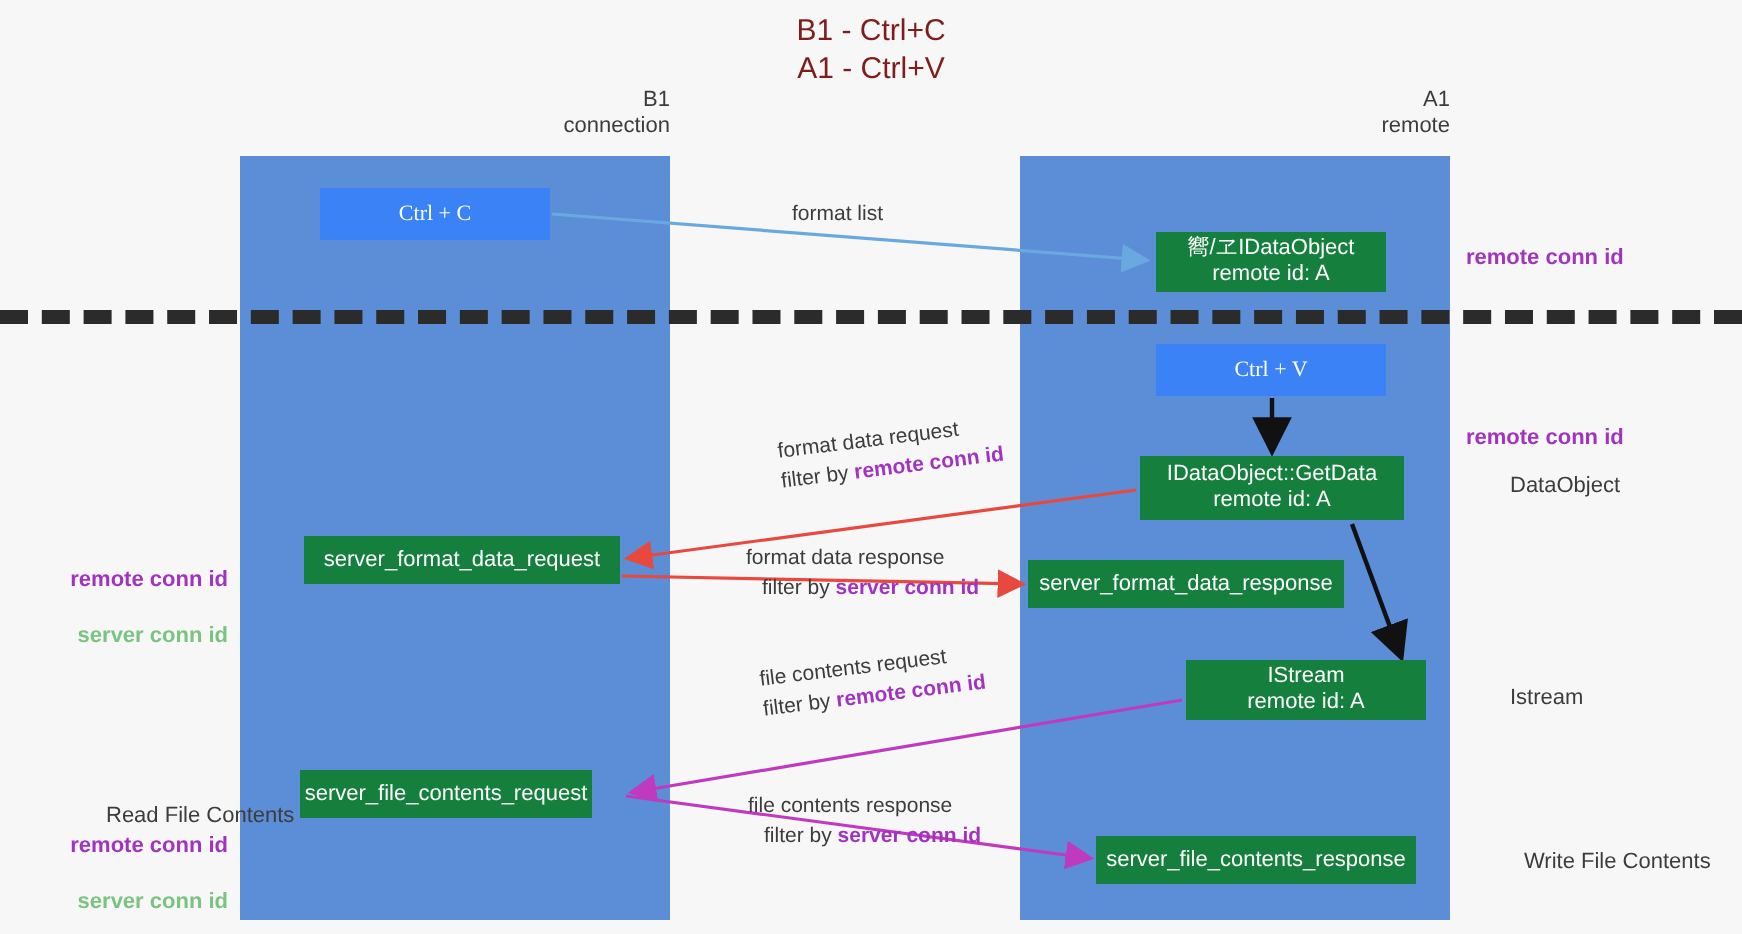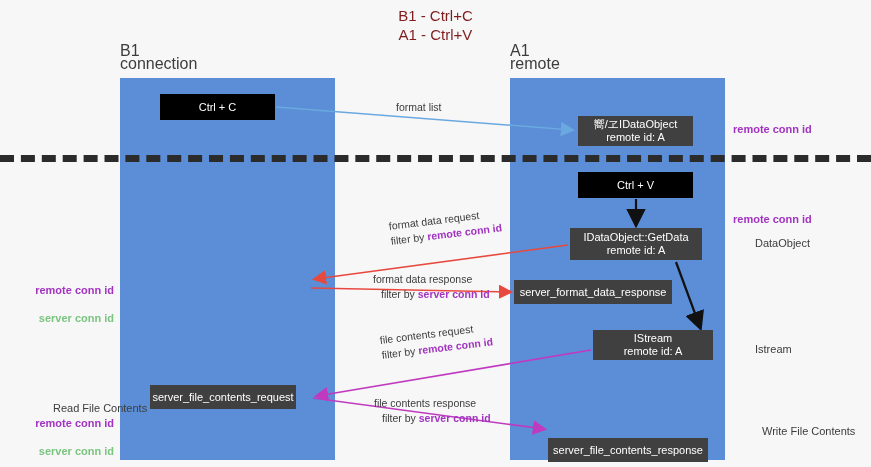--- a/index.html
+++ b/index.html
@@ -16,21 +16,21 @@
 
   
   #title{
     position:absolute;left:0;top:6px;width:871px;
     text-align:center;font-size:15px;line-height:19px;color:#7f1d1d;
     white-space:pre-line;
   }
 
   
   .col-head{
-    position:absolute;text-align:left;font-size:16px;line-height:13px;
+    position:absolute;text-align:right;font-size:11px;line-height:13px;
     color:#3c3c3c;white-space:pre-line;
   }
   #head-b1{left:120px;top:44px;width:215px;}
   #head-a1{left:510px;top:44px;width:215px;}
 
   
   .lane{position:absolute;background:#5b8ed6;}
   #lane-b1{left:120px;top:78px;width:215px;height:382px;}
   #lane-a1{left:510px;top:78px;width:215px;height:382px;}
 
@@ -40,32 +40,32 @@
     border-top:7px dashed #2b2b2b;
   }
 
   
   .node{
     position:absolute;box-sizing:border-box;
     display:flex;align-items:center;justify-content:center;
     text-align:center;color:#ffffff;font-size:11px;line-height:13px;
     white-space:pre-line;padding:2px 4px;
   }
-  .green{background:#000000;}
-  .orange{background:#404040;}
+  .green{background:#3b82f6;font-family:Liberation Serif, serif;}
+  .orange{background:#15803d;}
 
   #n-ctrlc   {left:160px;top:94px;width:115px;height:26px;}
   #n-idataobj{left:578px;top:116px;width:115px;height:30px;}
   #n-ctrlv   {left:578px;top:172px;width:115px;height:26px;}
   #n-getdata {left:570px;top:228px;width:132px;height:32px;}
   #n-sfdreq  {left:152px;top:268px;width:158px;height:24px;}
   #n-sfdresp {left:514px;top:280px;width:158px;height:24px;}
   #n-istream {left:593px;top:330px;width:120px;height:30px;}
   #n-sfcreq  {left:150px;top:385px;width:146px;height:24px;}
-  #n-sfcresp {left:548px;top:418px;width:160px;height:24px;margin-top:20px;}
+  #n-sfcresp {left:548px;top:418px;width:160px;height:24px;}
 
   
   .ann{position:absolute;font-size:11px;line-height:14px;white-space:pre-line;}
   .ann.purple{color:#a233c0;font-weight:bold;}
   .ann.plain{color:#3c3c3c;padding-left:27px;}
   .two-line .p{color:#a233c0;font-weight:bold;}
   .two-line .g{color:#7ac47f;font-weight:bold;}
 
   #ann-rc-top   {left:733px;top:122px;}
   #ann-rc-mid   {left:733px;top:212px;}
@@ -138,20 +138,21 @@
   </svg>
 
   <div id="divider"></div>
 
   <div id="n-ctrlc" class="node green">Ctrl + C</div>
   <div id="n-idataobj" class="node orange">嚮/ヱIDataObject
 remote id: A</div>
   <div id="n-ctrlv" class="node green">Ctrl + V</div>
   <div id="n-getdata" class="node orange">IDataObject::GetData
 remote id: A</div>
+  <div id="n-sfdreq" class="node orange">server_format_data_request</div>
   <div id="n-sfdresp" class="node orange">server_format_data_response</div>
   <div id="n-istream" class="node orange">IStream
 remote id: A</div>
   <div id="n-sfcreq" class="node orange">server_file_contents_request</div>
   <div id="n-sfcresp" class="node orange">server_file_contents_response</div>
 
   <div id="el-formatlist" class="edge-label">
     <span>format list</span>
   </div>
 

